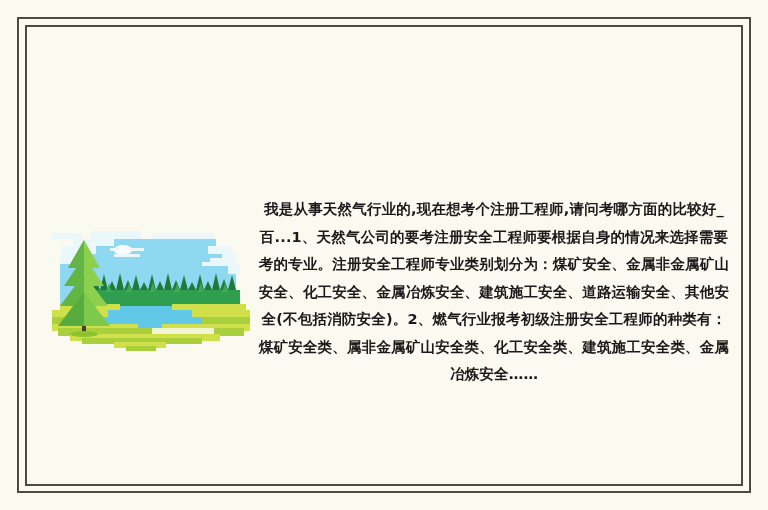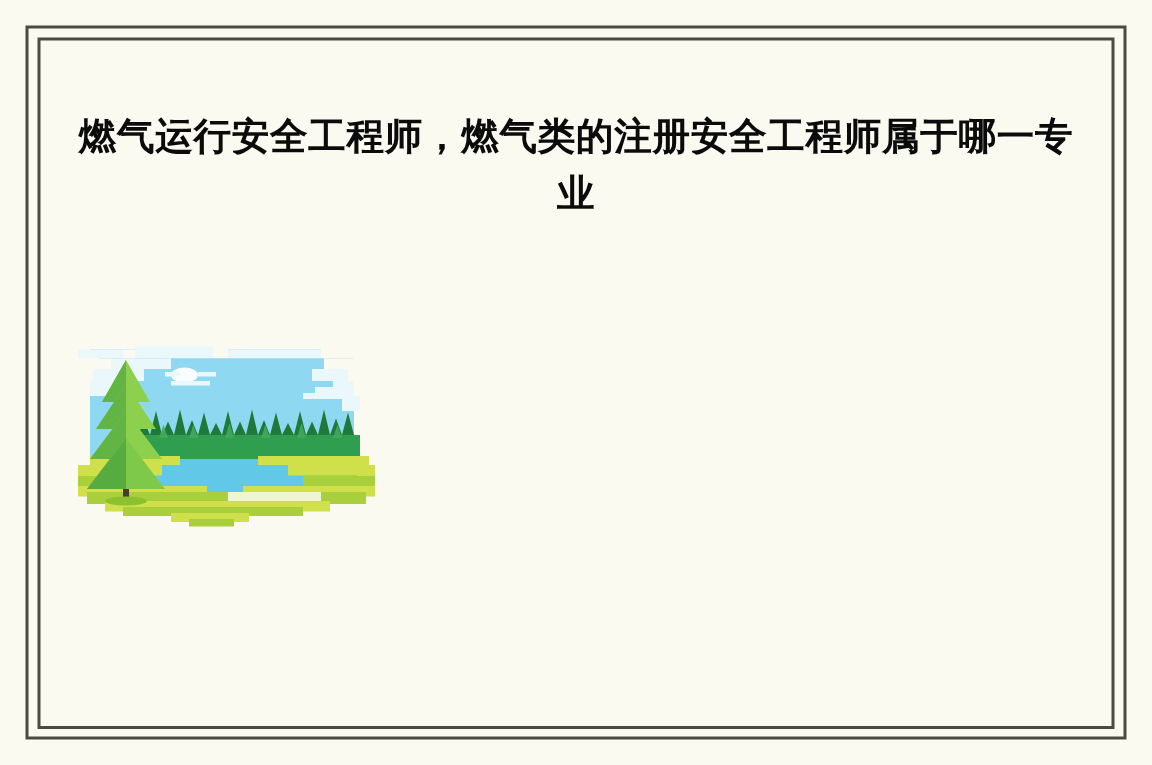--- a/index.html
+++ b/index.html
@@ -101,23 +101,20 @@
   }
 </style>
 </head>
 <body>
 
 <div class="page">
 
   <div class="frame-outer"></div>
   <div class="frame-inner"></div>
 
-  <div class="title-wrap">
-    <h1 class="title">燃气运行安全工程师，燃气类的注册安全工程师属于哪一专业</h1>
-  </div>
 
   <div class="content">
 
     <div class="illus">
       <svg viewBox="0 0 198 128" xmlns="http://www.w3.org/2000/svg" role="img">
 
         <rect x="8" y="4" width="176" height="76" fill="#8fd8f2"></rect>
         <rect x="0" y="8" width="14" height="8" fill="#fbfaf1"></rect>
 
         <rect x="0" y="0" width="198" height="5" fill="#fbfaf1"></rect>
@@ -214,15 +211,16 @@
           <polygon points="32,28 52,58 12,58" fill="#8dd04e"></polygon>
           <polygon points="32,28 32,58 12,58" fill="#62b544"></polygon>
           <polygon points="32,46 56,78 8,78" fill="#8dd04e"></polygon>
           <polygon points="32,46 32,78 8,78" fill="#62b544"></polygon>
           <polygon points="32,64 58,98 6,98" fill="#7ec94a"></polygon>
           <polygon points="32,64 32,98 6,98" fill="#56ac3e"></polygon>
         </g>
       </svg>
     </div>
 
+    <div class="body-text">我是从事天然气行业的,现在想考个注册工程师,请问考哪方面的比较好_百...1、天然气公司的要考注册安全工程师要根据自身的情况来选择需要考的专业。注册安全工程师专业类别划分为：煤矿安全、金属非金属矿山安全、化工安全、金属冶炼安全、建筑施工安全、道路运输安全、其他安全(不包括消防安全)。2、燃气行业报考初级注册安全工程师的种类有：煤矿安全类、属非金属矿山安全类、化工安全类、建筑施工安全类、金属冶炼安全……</div>
 
   </div>
 </div>
 
 </body></html>

